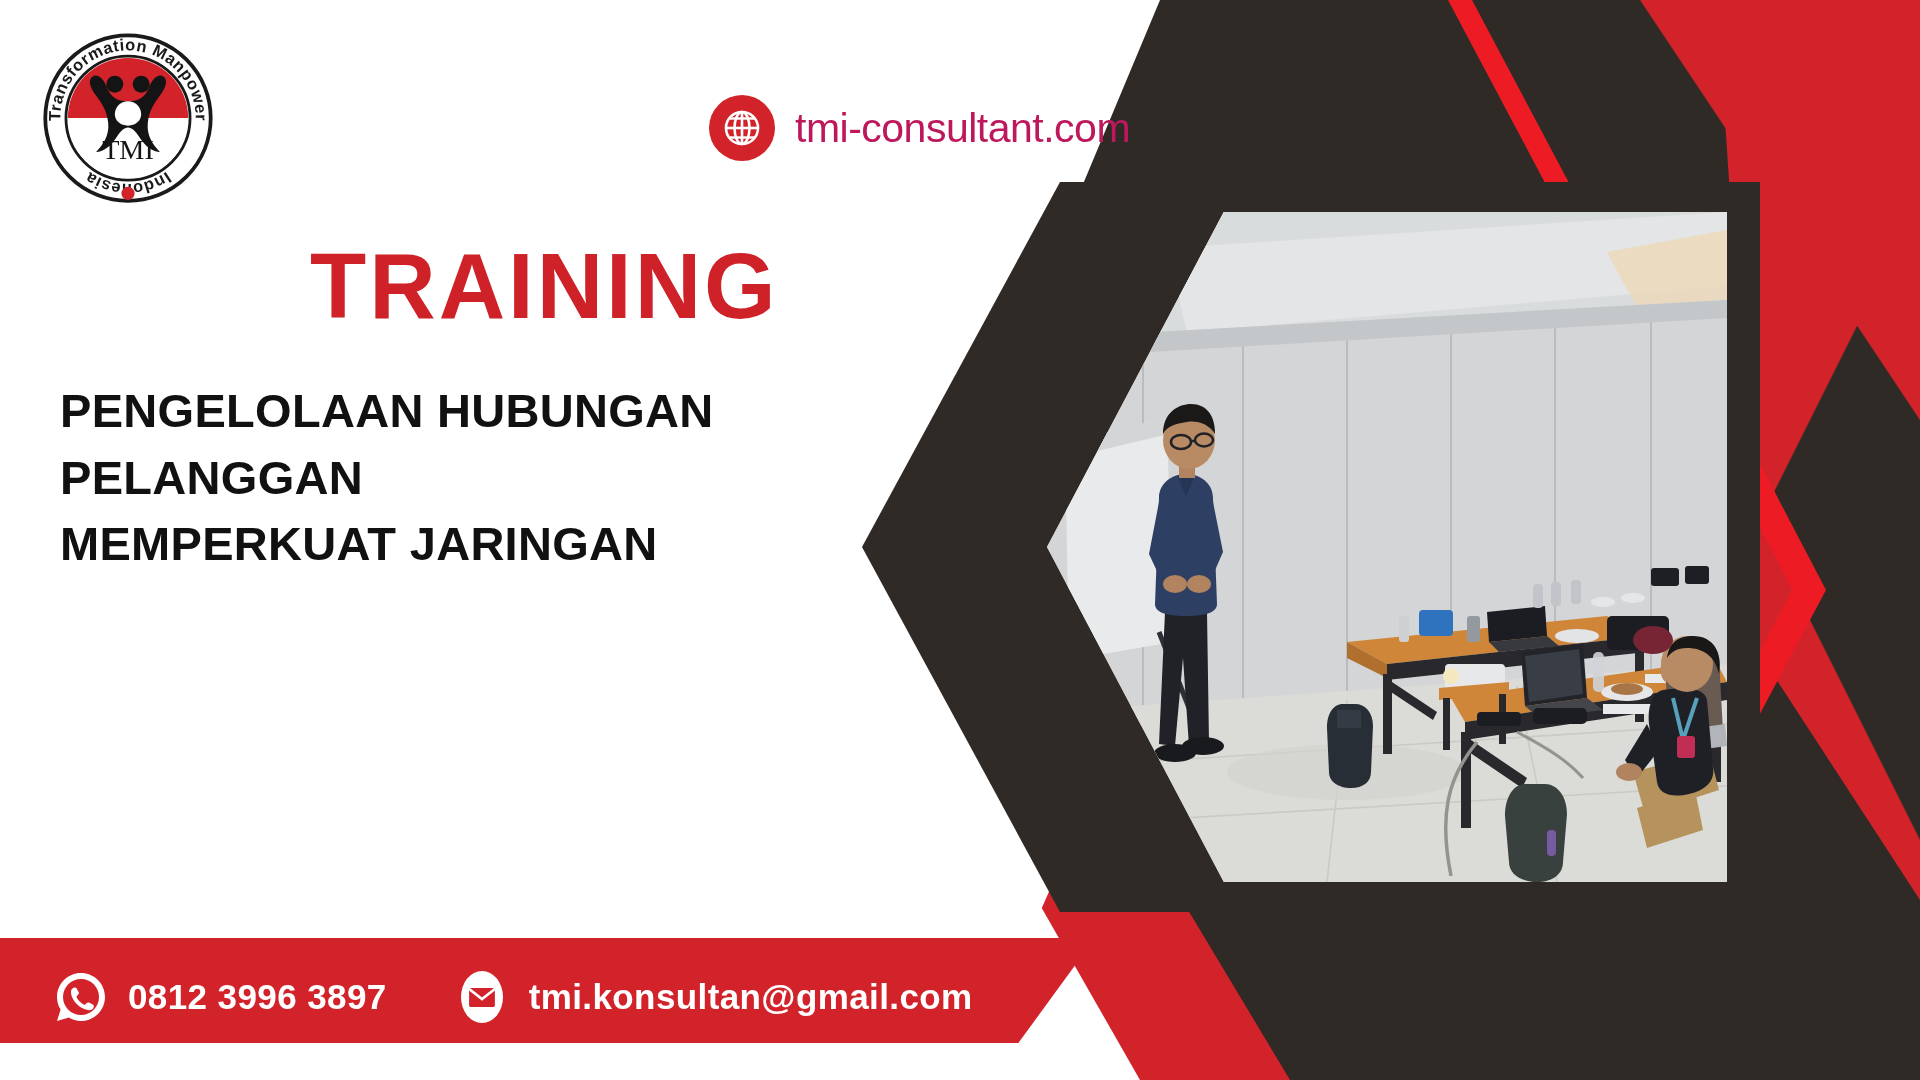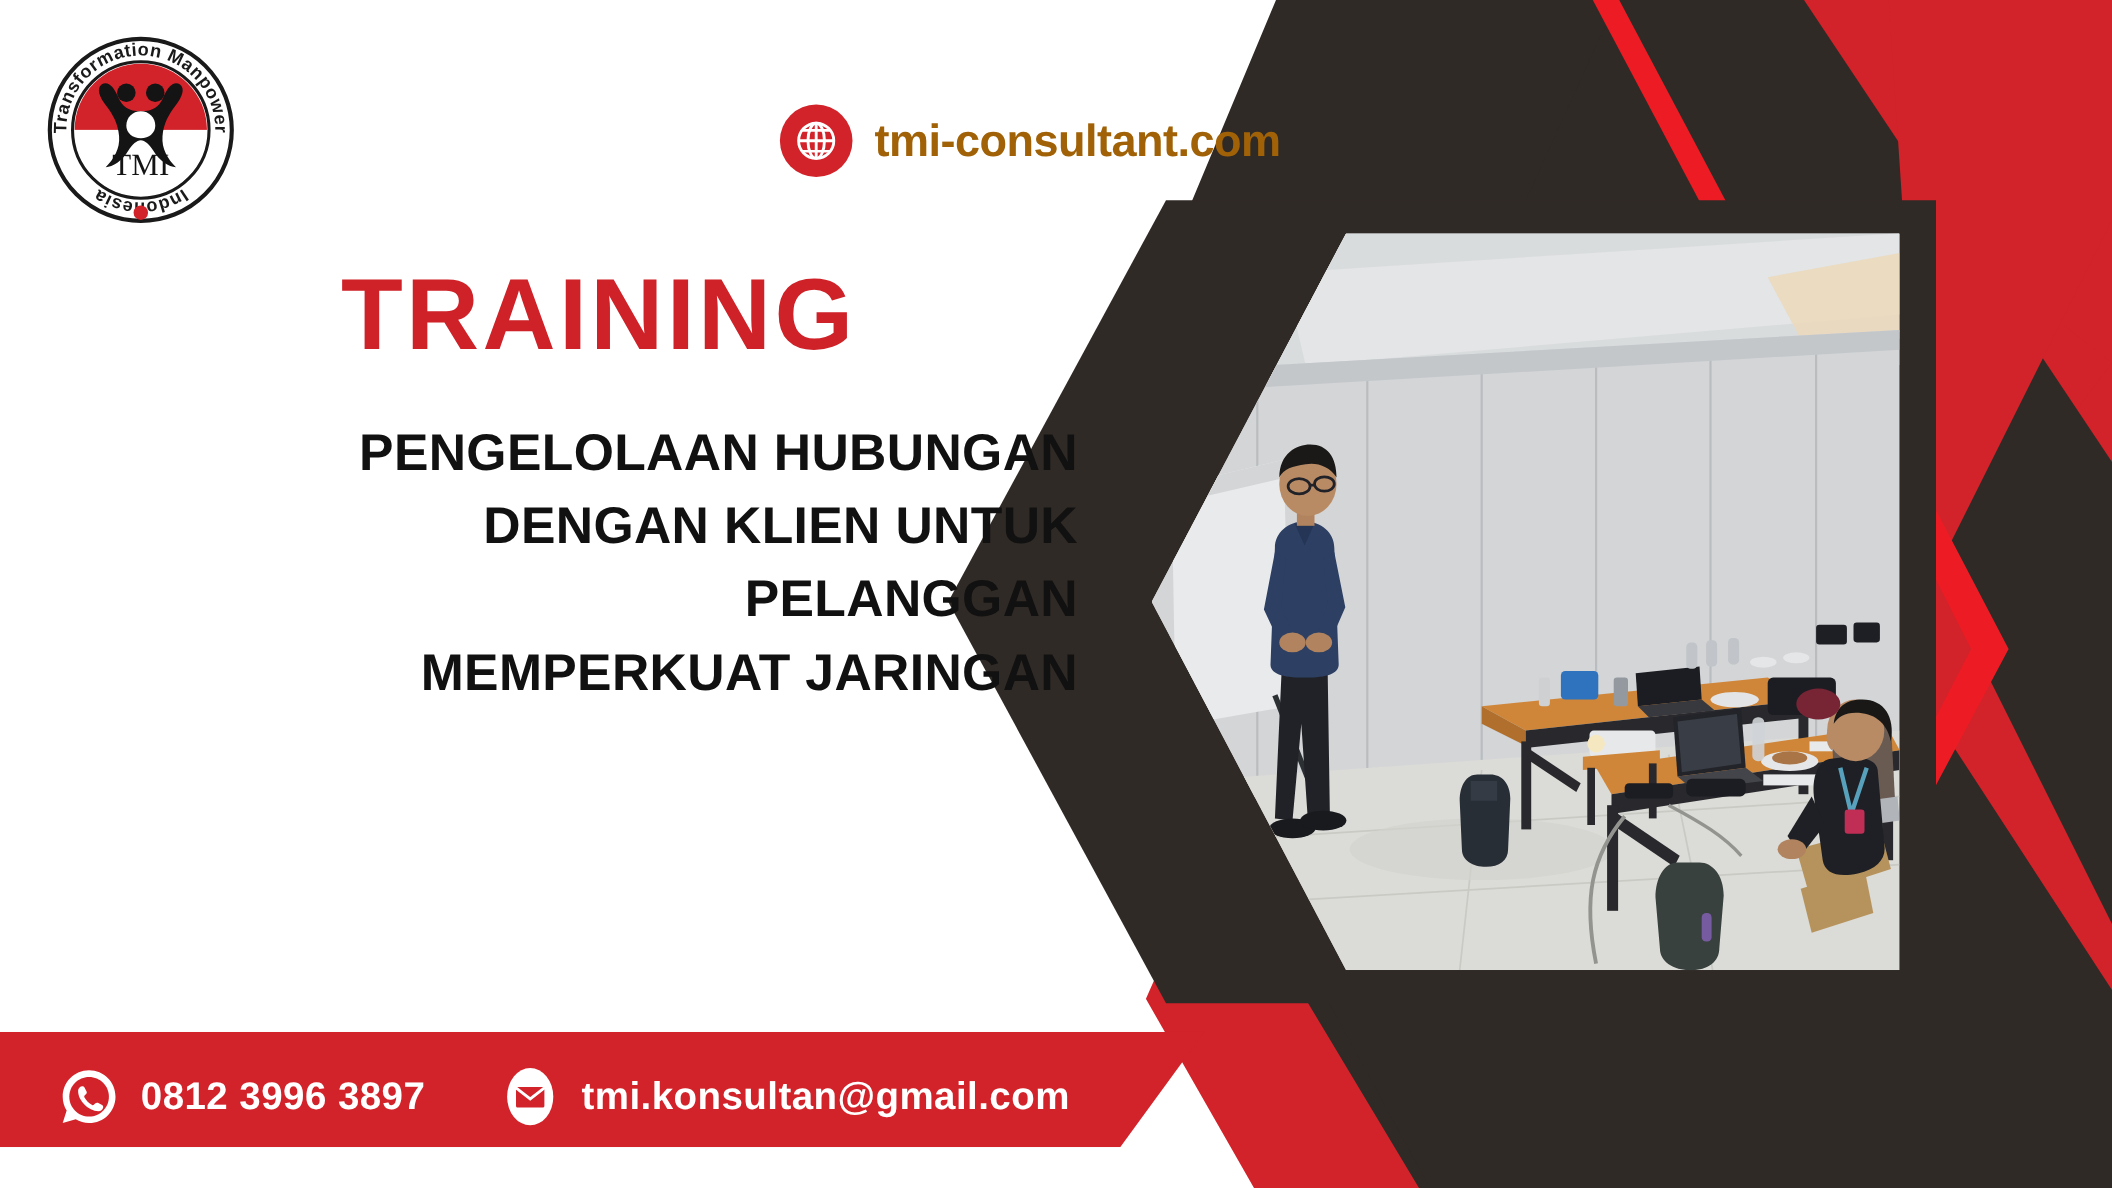--- a/index.html
+++ b/index.html
@@ -53,43 +53,43 @@
     height: 66px;
     border-radius: 50%;
     background: #D2232A;
     display: flex;
     align-items: center;
     justify-content: center;
     flex: 0 0 auto;
   }
   .website-text {
     font-size: 41px;
-    font-weight: bold;
-    color: #a16207;
+    font-weight: normal;
+    color: #be185d;
     letter-spacing: -0.5px;
     white-space: nowrap;
   }
 
   
   .training-title {
     position: absolute;
     left: 310px;
     top: 240px;
     font-size: 92px;
     font-weight: bold;
     color: #CE2128;
     letter-spacing: 3px;
     line-height: 1;
   }
   .subtitle {
     position: absolute;
     left: 60px;
     top: 378px;
     width: 920px;
-    text-align: right;
+    text-align: left;
     font-size: 47px;
     font-weight: bold;
     color: #111111;
     line-height: 1.42;
     letter-spacing: 0.3px;
   }
   .subtitle .ln { display: block; white-space: nowrap; }
 
   
   .photo-frame {
@@ -236,21 +236,20 @@
         <line x1="22" y1="6" x2="22" y2="38" stroke="#ffffff" stroke-width="2.6"></line>
       </svg>
     </span>
     <span class="website-text">tmi-consultant.com</span>
   </div>
 
   <div class="training-title">TRAINING</div>
 
   <div class="subtitle">
     <span class="ln">PENGELOLAAN HUBUNGAN</span>
-    <span class="ln">DENGAN KLIEN UNTUK</span>
     <span class="ln">PELANGGAN</span>
     <span class="ln">MEMPERKUAT JARINGAN</span>
   </div>
 
   <div class="photo-frame">
     <svg class="photo-inner" viewBox="0 0 680 670" preserveAspectRatio="none">
 
       <rect x="0" y="0" width="680" height="120" fill="#E9EBEC"></rect>
       <polygon points="0,0 680,0 680,96 0,140" fill="#E2E5E7"></polygon>
       <polygon points="120,36 680,0 680,74 140,120" fill="#EDEFF0"></polygon>

